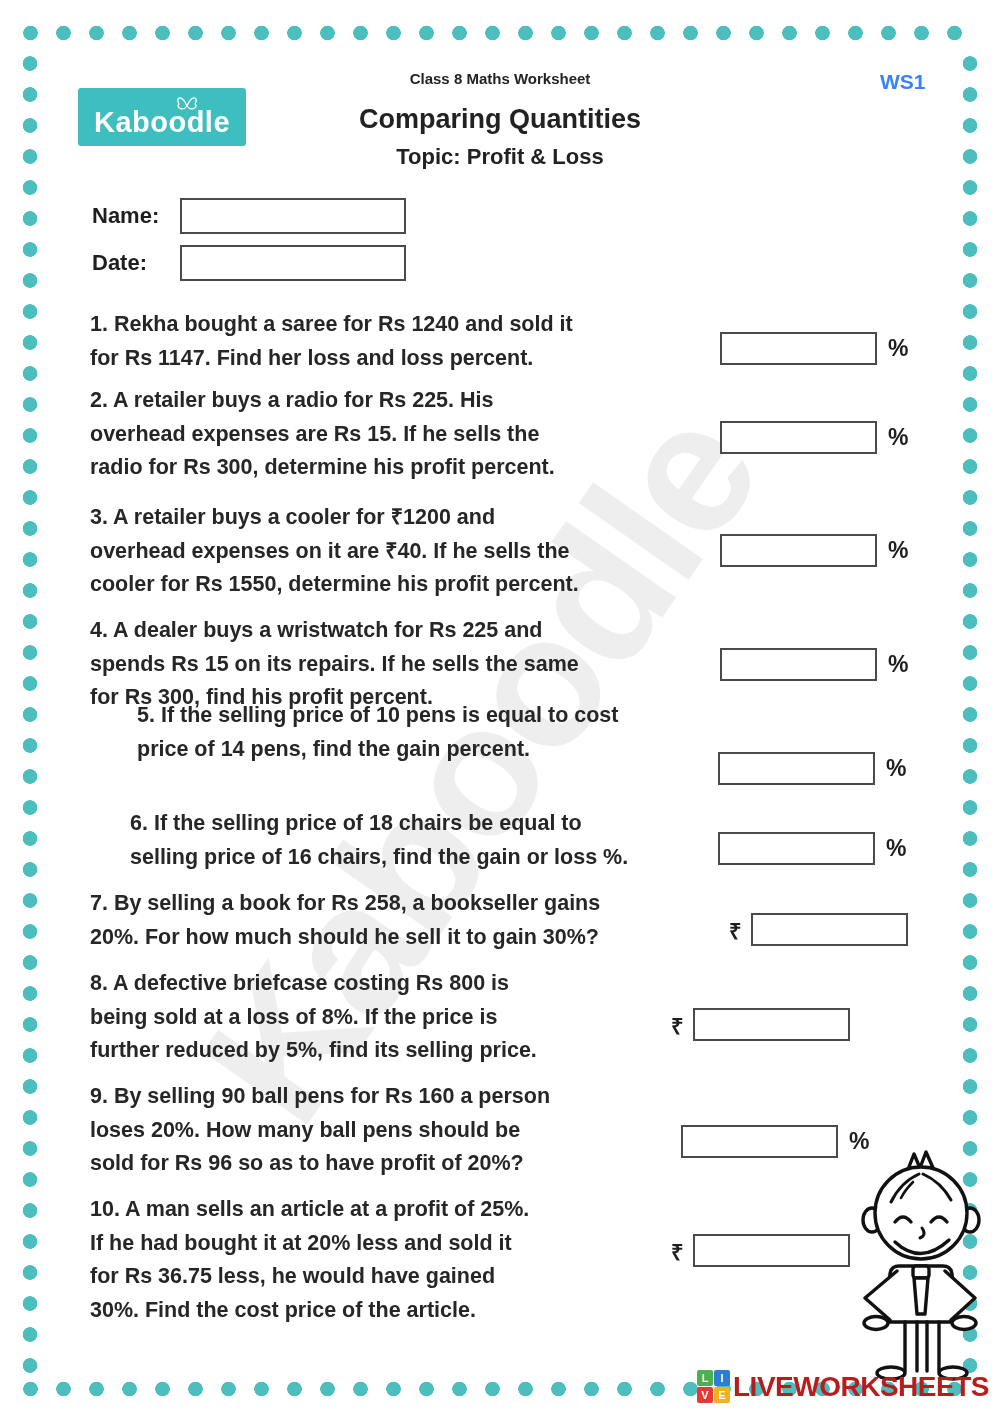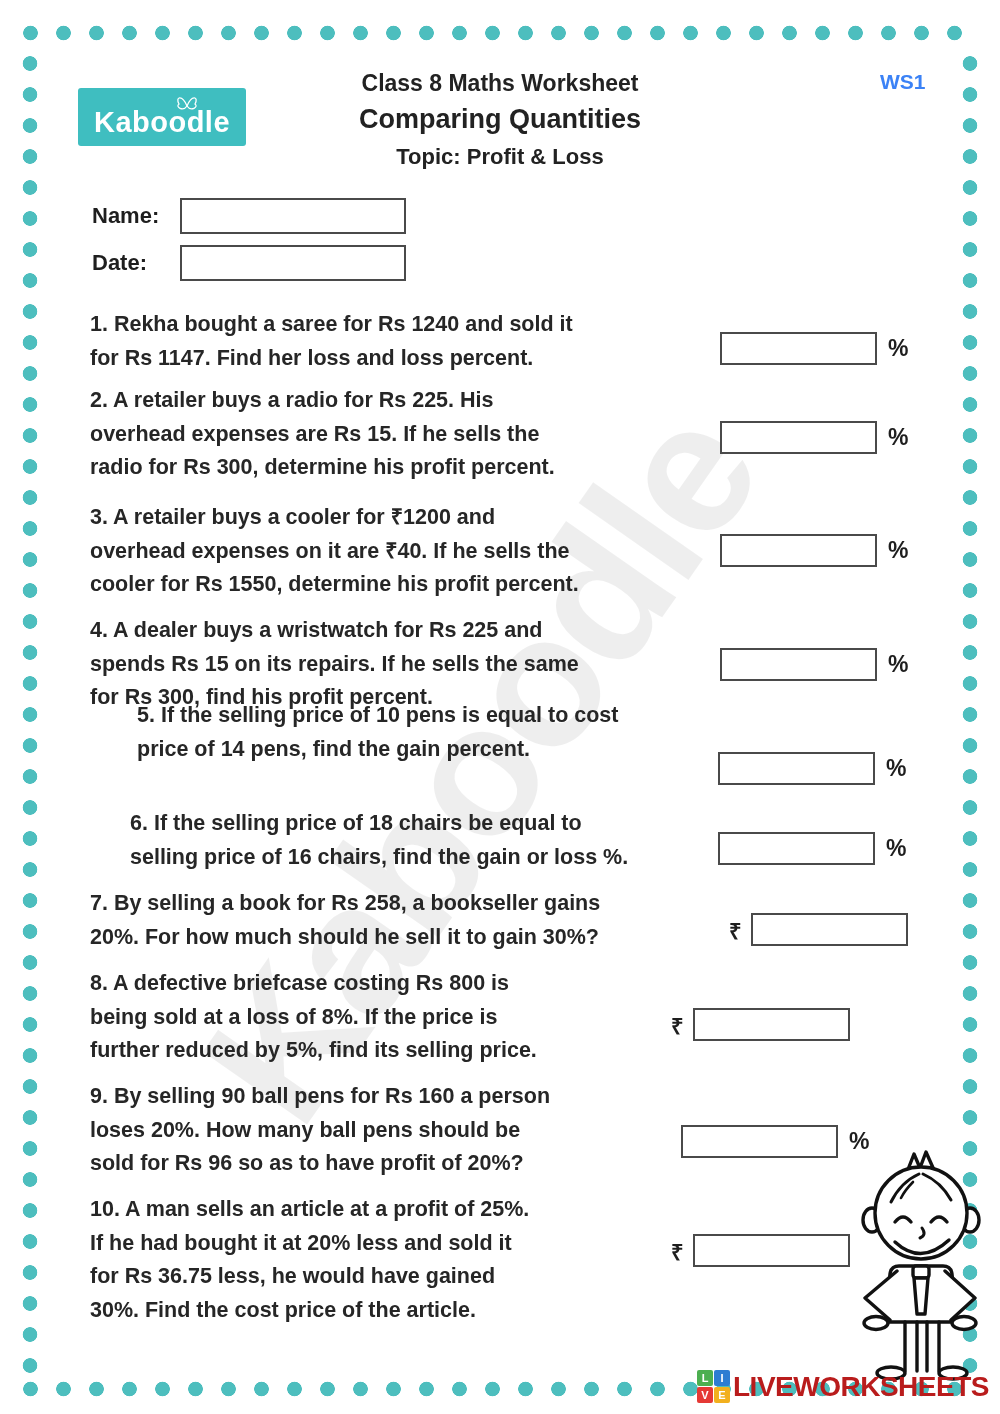--- a/index.html
+++ b/index.html
@@ -36,21 +36,21 @@
   .logo {
     position:absolute; left:78px; top:88px; width:168px; height:58px;
     background:#3FBEC0; border-radius:3px; z-index:2;
     display:flex; align-items:flex-end; justify-content:center;
   }
   .logo-text { color:#fff; font-size:29px; font-weight:600; letter-spacing:.5px; line-height:1; margin-bottom:9px; }
   .butterfly { position:absolute; left:96px; top:3px; }
 
   
   .h-line { position:absolute; left:0; right:0; text-align:center; color:#222; z-index:2; }
-  .h1 { top:70px;  font-size:23px; font-weight:600; }
+  .h1 { top:70px;  font-size:15px; font-weight:600; }
   .h2 { top:104px; font-size:27px; font-weight:600; }
   .h3 { top:144px; font-size:22px; font-weight:600; }
   .ws { position:absolute; left:880px; top:70px; font-size:21px; font-weight:700; color:#3b82f6; z-index:2; }
 
   
   .f-label { position:absolute; left:92px; font-size:22px; font-weight:600; color:#1e1e1e; z-index:2; }
   .lbl-name { top:203px; }
   .lbl-date { top:250px; }
   .f-input {
     position:absolute; left:180px; width:206px; height:32px; z-index:2;

